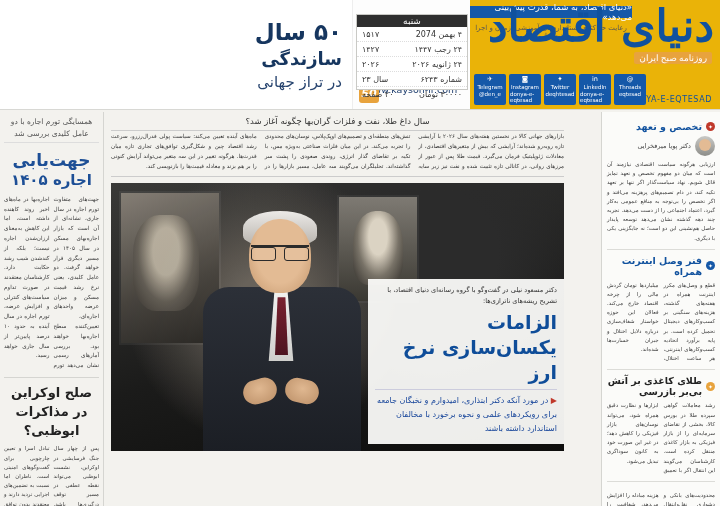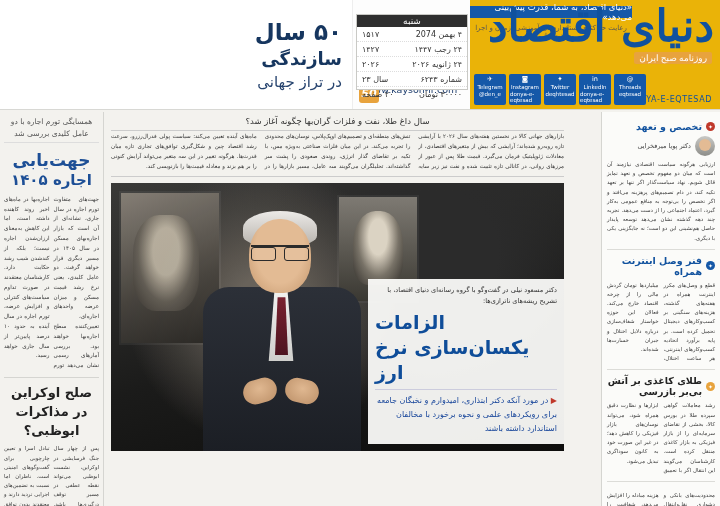--- a/index.html
+++ b/index.html
@@ -258,21 +258,21 @@
 
   .cc-overlay {
     position:absolute; right: 0; top: 96px; width: 196px;
     padding: 6px 7px 8px;
     background: rgba(252,252,250,.94);
     direction: rtl;
   }
   .ov-kicker { font-size: 6.6px; color:#333; line-height:1.6; text-align:right; }
   .ov-headline {
     font-size: 19px; font-weight:bold; color:#0f4d99;
-    line-height:1.3; margin: 4px 0 5px; text-align:left; letter-spacing:-.4px;
+    line-height:1.3; margin: 4px 0 5px; text-align:right; letter-spacing:-.4px;
   }
   .ov-lead {
     font-size: 8px; color:#17459a; line-height:1.75; text-align:right;
     border-top: 1px solid #ccd; padding-top: 4px;
   }
   .ov-lead .bullet { color:#c0392b; font-weight:bold; }
 
   
   .rc-item { border-bottom: 1px solid #dcdcd8; padding: 5px 0 6px; }
   .rc-head {

